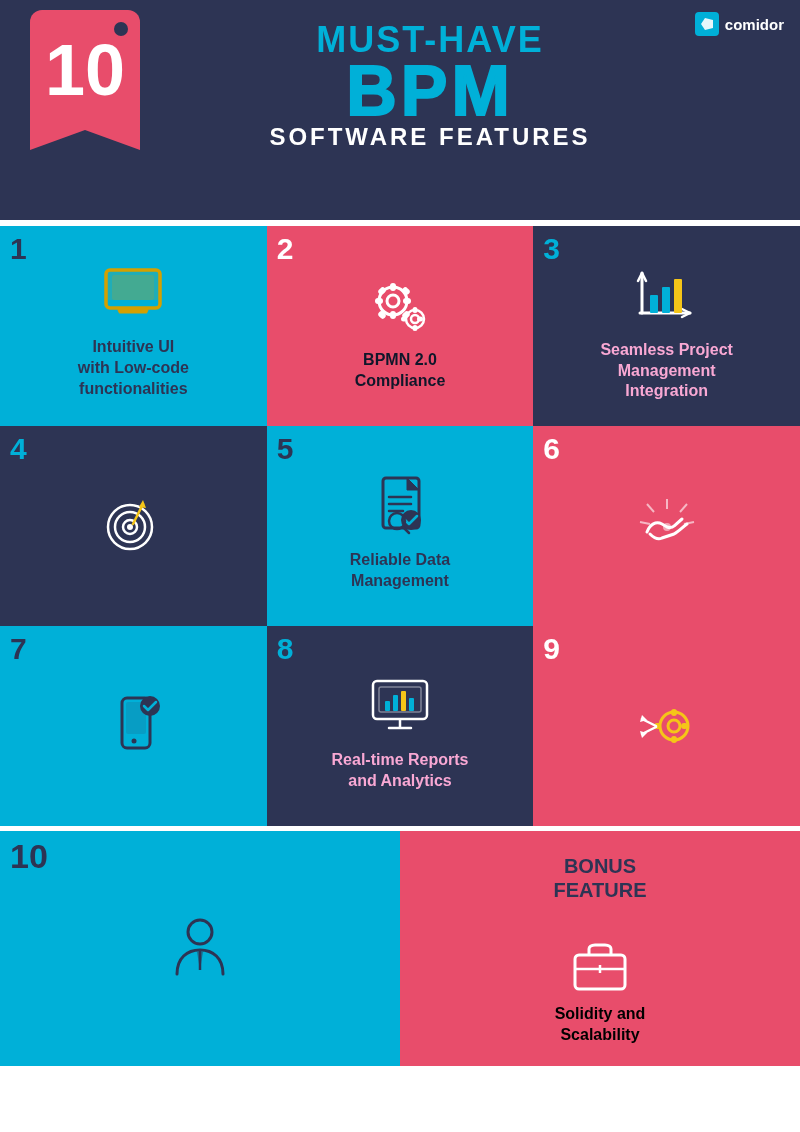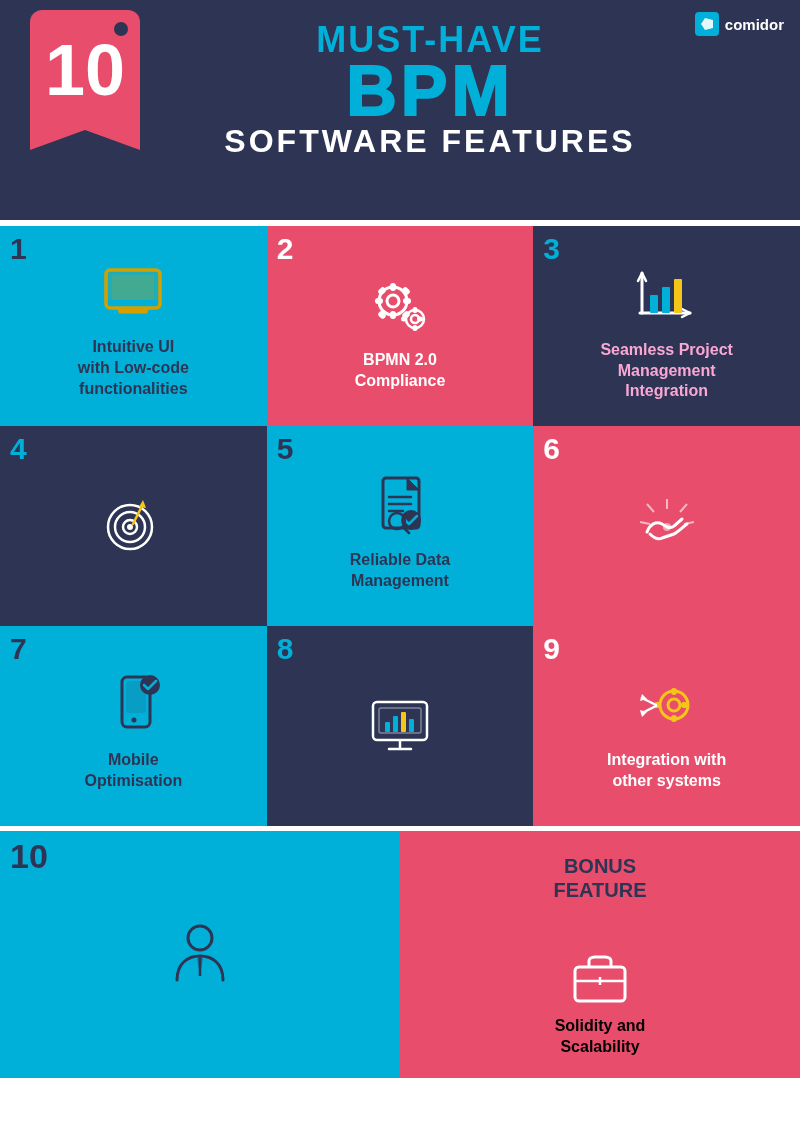--- a/index.html
+++ b/index.html
@@ -110,21 +110,21 @@
       color: #00b0d8;
       font-size: 70px;
       font-weight: 900;
       line-height: 0.9;
       letter-spacing: 4px;
       text-shadow: 0 0 0 transparent;
       -webkit-text-stroke: 2px #00b0d8;
     }
     .header-software {
       color: #fff;
-      font-size: 32px;
+      font-size: 24px;
       font-weight: 900;
       letter-spacing: 3px;
       text-transform: uppercase;
     }
 
     
     .grid-container {
       display: grid;
       grid-template-columns: 1fr 1fr 1fr;
       gap: 0;
@@ -162,34 +162,34 @@
       margin-top: 15px;
     }
 
     .cell-label {
       font-size: 16px;
       font-weight: 700;
       color: #2d3454;
       line-height: 1.3;
     }
     .cell-dark .cell-label { color: #f9a8d4; }
-    .cell-pink .cell-label { color: #ffffff; }
+    .cell-pink .cell-label { color: #0f172a; }
 
     
     svg {
       display: block;
     }
 
     .bonus-label {
       font-size: 22px;
       font-weight: 900;
       color: #2d3454;
       text-align: center;
       line-height: 1.2;
-      margin-bottom: 24px;
+      margin-bottom: 12px;
     }
   </style>
 </head>
 <body>
 
 <div class="header">
 
   <div class="logo">
     <div class="logo-icon">
       <svg width="16" height="16" viewBox="0 0 16 16" fill="none">
@@ -335,61 +335,60 @@
     <div class="cell-icon">
       <svg width="70" height="65" viewBox="0 0 70 65" fill="none">
         <rect x="24" y="4" width="28" height="50" rx="5" stroke="#2d3454" stroke-width="3" fill="none"></rect>
         <rect x="28" y="8" width="20" height="32" rx="2" fill="#2d3454" opacity="0.15"></rect>
         <circle cx="36" cy="47" r="2.5" fill="#2d3454"></circle>
 
         <circle cx="52" cy="12" r="10" fill="#2d3454"></circle>
         <polyline points="46,12 50,16 58,8" stroke="#00b0d8" stroke-width="2.5" stroke-linecap="round" stroke-linejoin="round" fill="none"></polyline>
       </svg>
     </div>
-    <div class="cell-label">Mobile<br>Optimisation</div>
   </div>
 
   <div class="cell cell-dark">
     <span class="cell-number">8</span>
     <div class="cell-icon">
       <svg width="70" height="65" viewBox="0 0 70 65" fill="none">
 
         <rect x="8" y="8" width="54" height="38" rx="4" stroke="#fff" stroke-width="2.5" fill="none"></rect>
         <rect x="14" y="14" width="42" height="25" rx="2" fill="none" stroke="#fff" stroke-width="1.5" opacity="0.4"></rect>
 
         <rect x="20" y="28" width="5" height="10" rx="1" fill="#00b0d8"></rect>
         <rect x="28" y="22" width="5" height="16" rx="1" fill="#00b0d8"></rect>
         <rect x="36" y="18" width="5" height="20" rx="1" fill="#f5c518"></rect>
         <rect x="44" y="25" width="5" height="13" rx="1" fill="#00b0d8"></rect>
 
         <line x1="35" y1="46" x2="35" y2="55" stroke="#fff" stroke-width="2.5"></line>
         <line x1="24" y1="55" x2="46" y2="55" stroke="#fff" stroke-width="2.5" stroke-linecap="round"></line>
       </svg>
     </div>
+    <div class="cell-label">Real-time Reports<br>and Analytics</div>
   </div>
 
   <div class="cell cell-pink">
     <span class="cell-number" style="color:#fff;">9</span>
     <div class="cell-icon">
       <svg width="70" height="65" viewBox="0 0 70 65" fill="none">
 
         <circle cx="42" cy="32" r="14" stroke="#f5c518" stroke-width="3" fill="none"></circle>
         <circle cx="42" cy="32" r="6" stroke="#f5c518" stroke-width="3" fill="none"></circle>
         <rect x="39" y="15" width="6" height="7" rx="3" fill="#f5c518"></rect>
         <rect x="39" y="42" width="6" height="7" rx="3" fill="#f5c518"></rect>
         <rect x="22" y="29" width="7" height="6" rx="3" fill="#f5c518"></rect>
         <rect x="49" y="29" width="7" height="6" rx="3" fill="#f5c518"></rect>
 
         <line x1="10" y1="25" x2="24" y2="32" stroke="#fff" stroke-width="2.5" stroke-linecap="round"></line>
         <line x1="10" y1="40" x2="24" y2="33" stroke="#fff" stroke-width="2.5" stroke-linecap="round"></line>
         <polygon points="10,21 8,28 15,26" fill="#fff"></polygon>
         <polygon points="10,44 8,37 15,39" fill="#fff"></polygon>
       </svg>
     </div>
-    <div class="cell-label">Integration with<br>other systems</div>
   </div>
 
 </div>
 
 <div style="height:5px;background:#fff;"></div>
 
 <div style="display:grid;grid-template-columns:1fr 1fr;gap:0;">
 
   <div class="cell cell-blue" style="min-height:220px;">
     <span class="cell-number" style="font-size:34px;">10</span>

